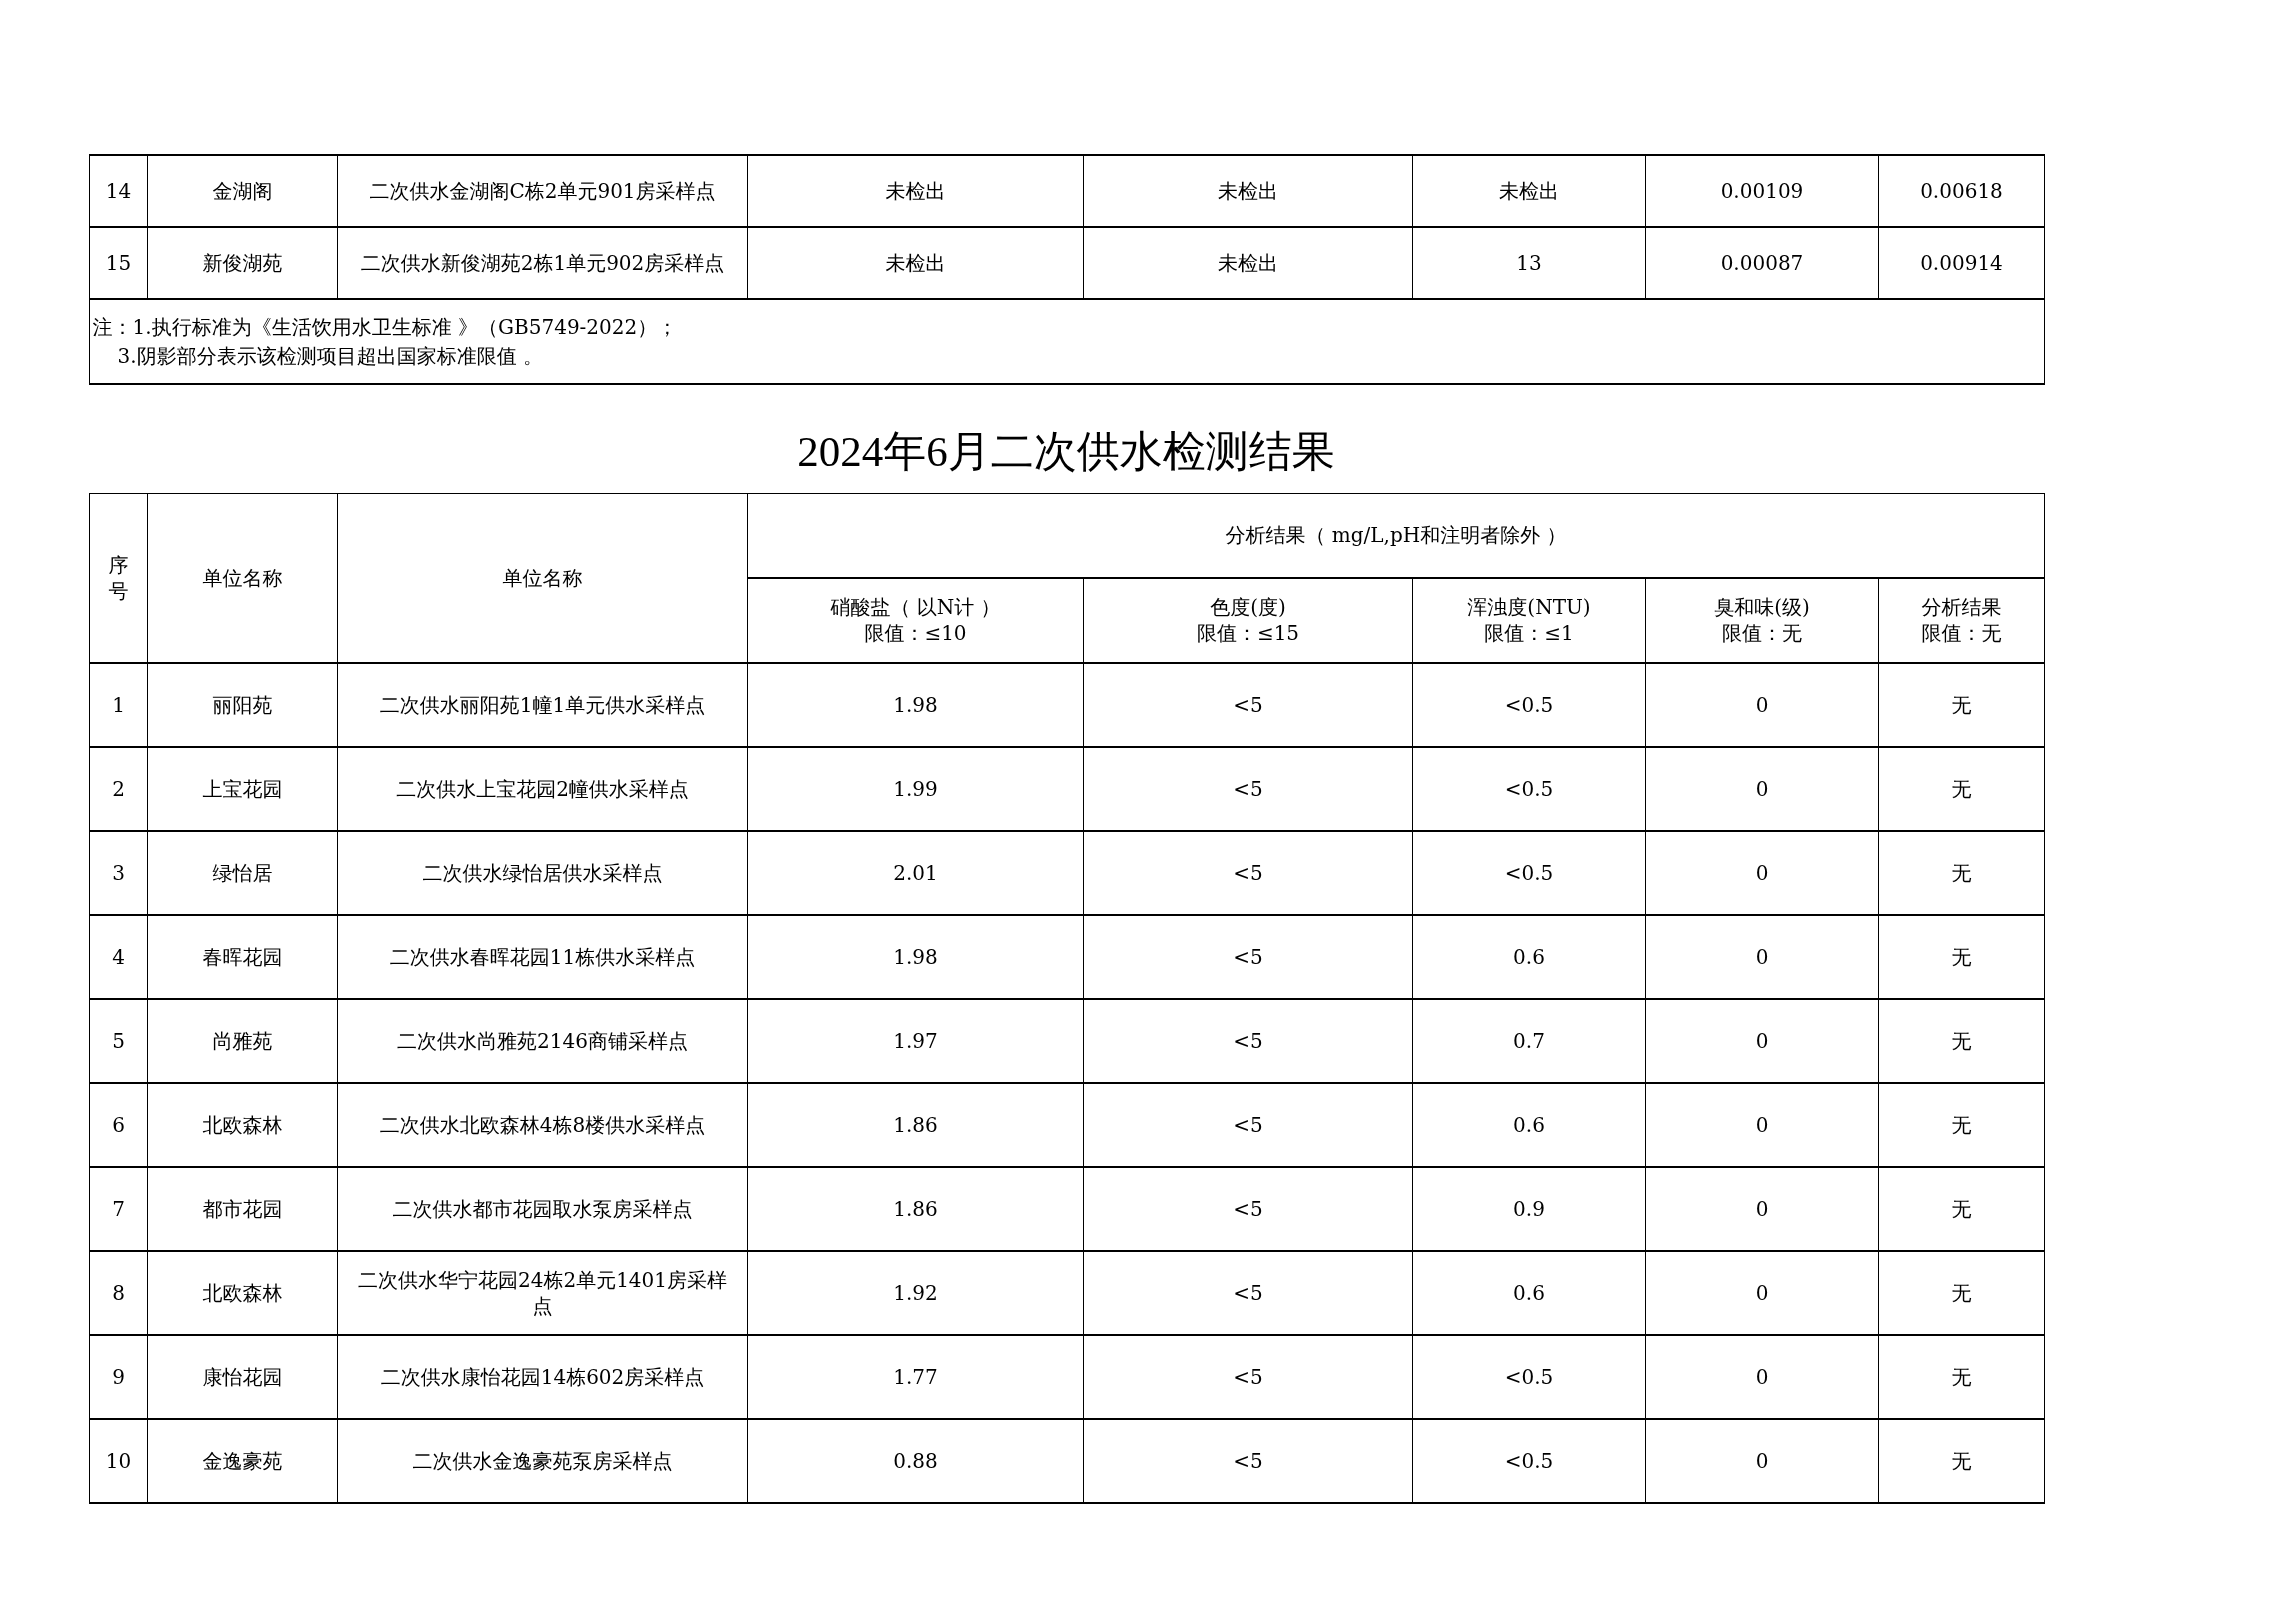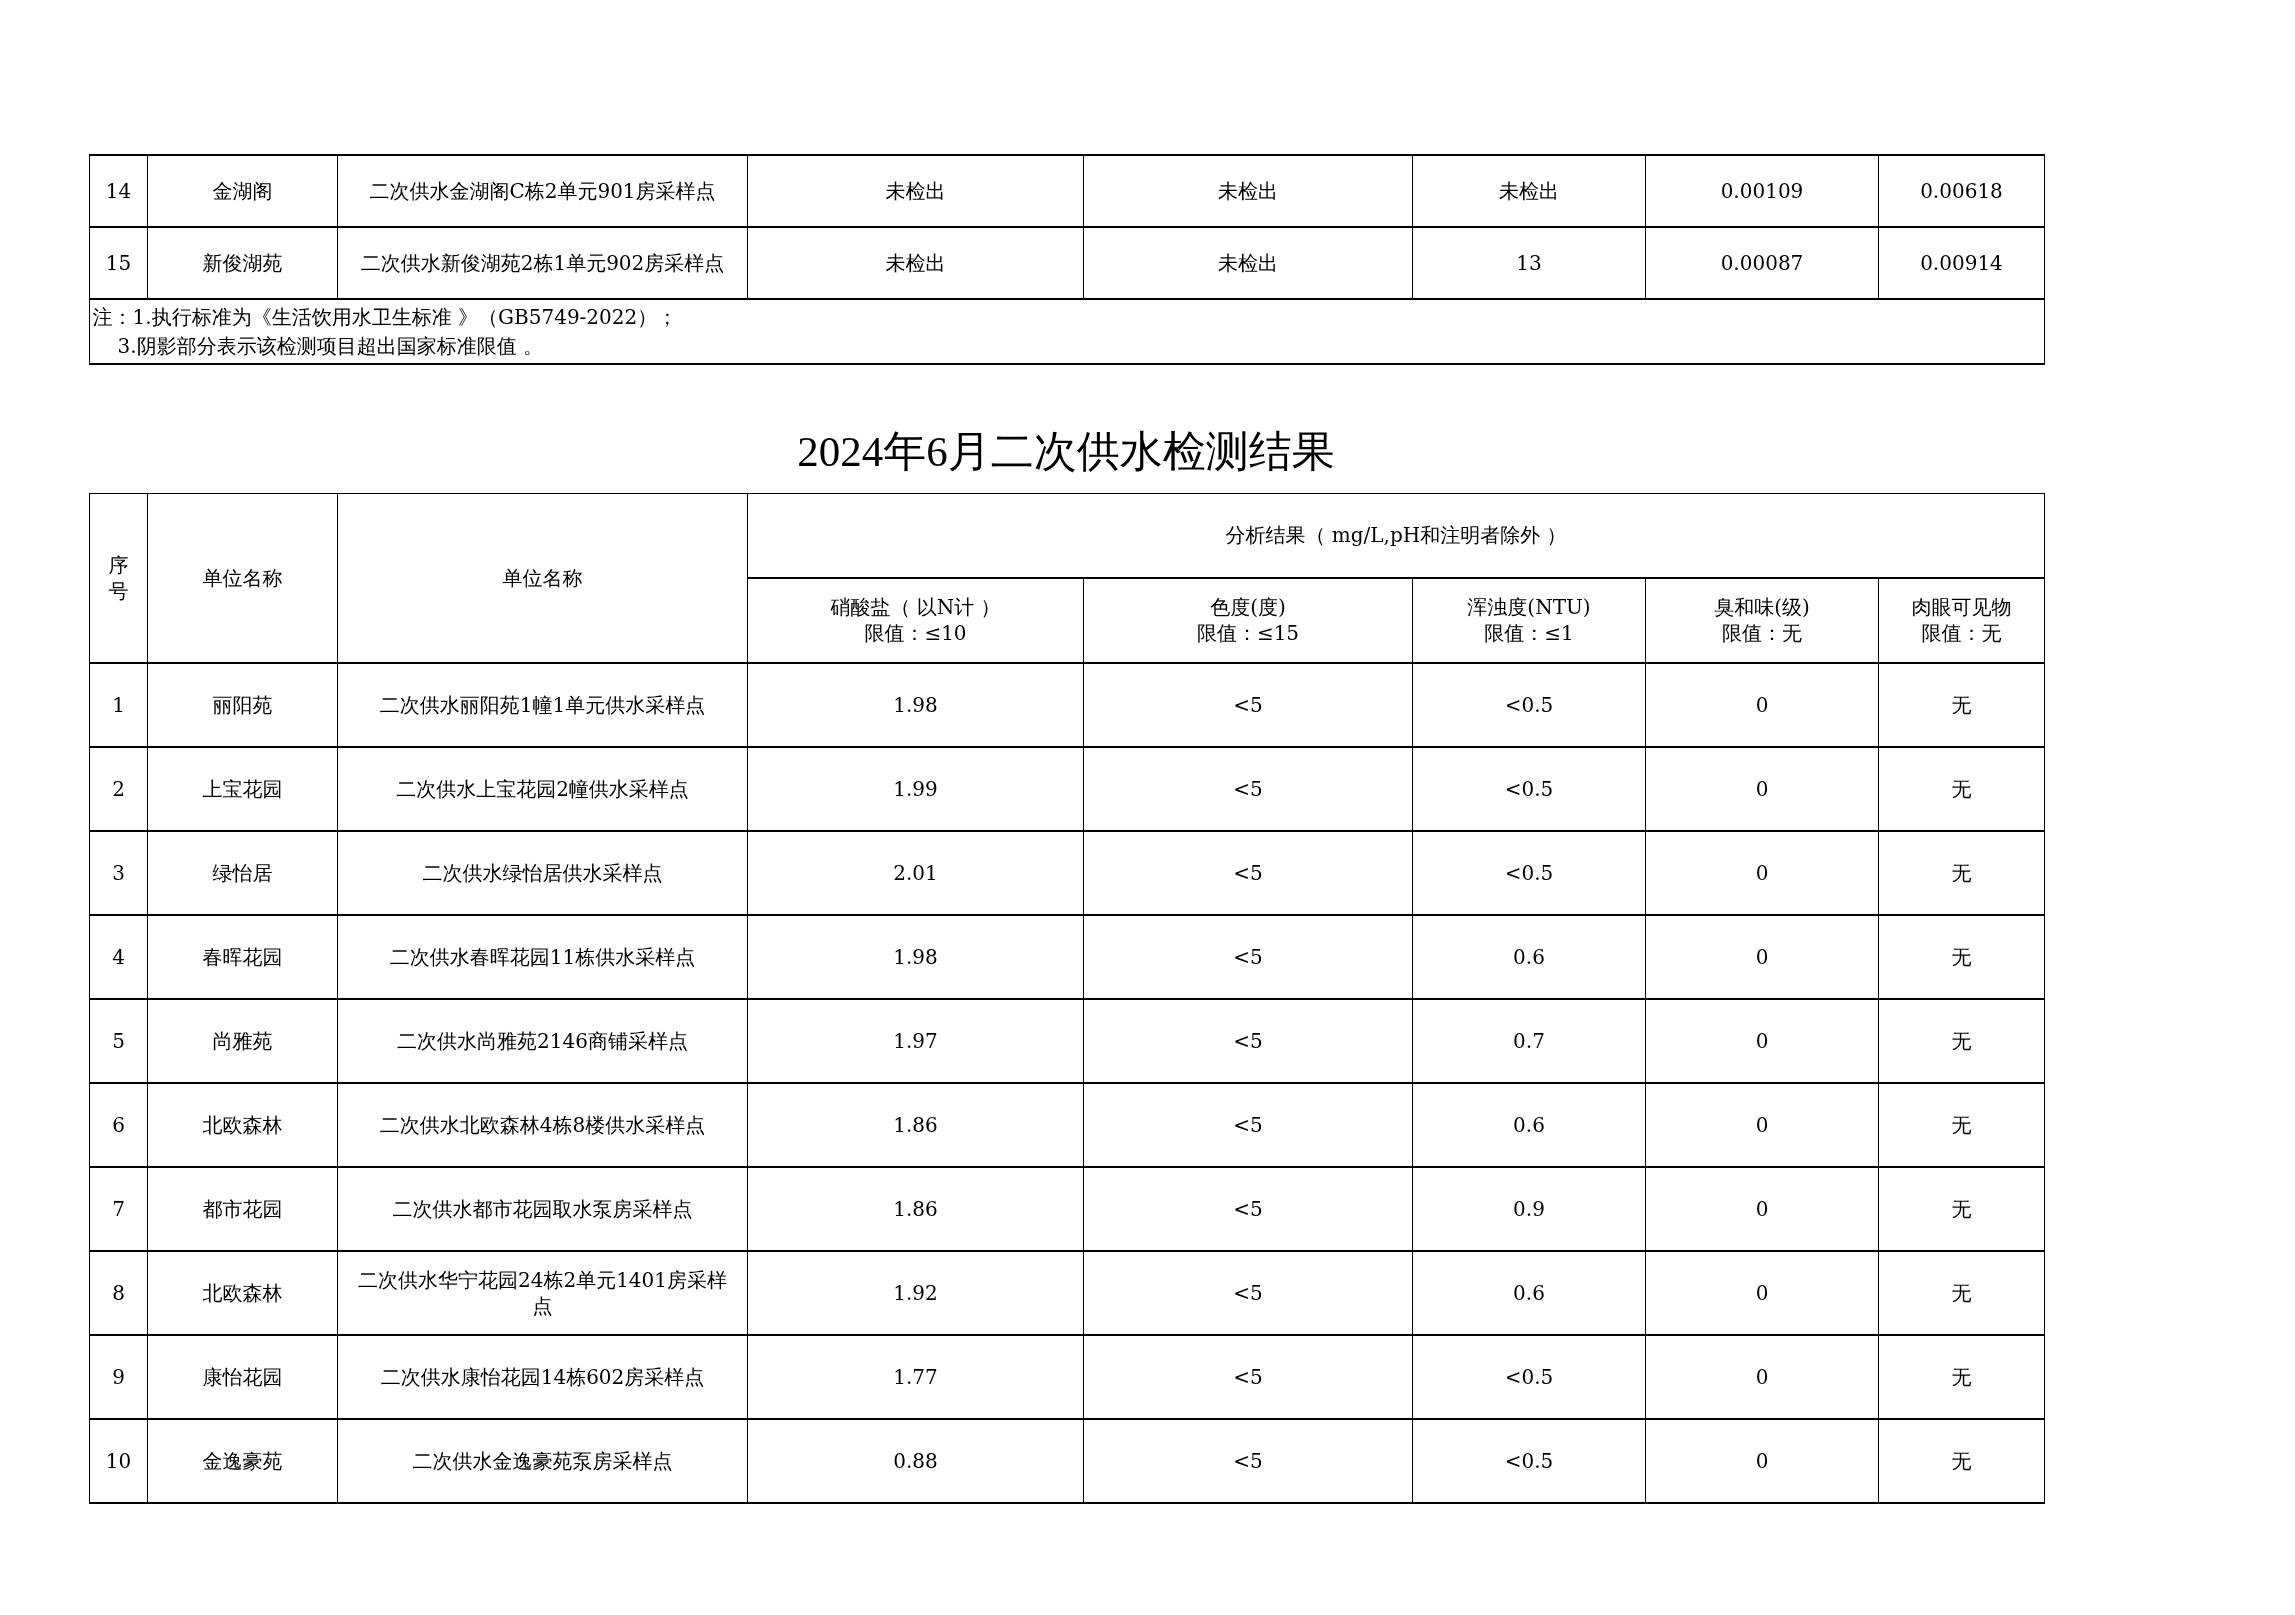--- a/index.html
+++ b/index.html
@@ -20,21 +20,21 @@
     text-align: center;
     vertical-align: middle;
     font-size: 20px;
     line-height: 1.3;
     padding: 0 2.6px;
     overflow: hidden;
   }
   table.grid tr.datarow td { border-bottom-width: 2.6px; border-top-width: 2.6px; }
   #top-table { top: 154px; }
   #top-table tr.r { height: 72px; }
-  #top-table tr.note { height: 65px; }
+  #top-table tr.note { height: 85px; }
   #top-table td.note-cell {
     text-align: left; vertical-align: middle; padding-left: 2.6px;
     font-size: 20px; line-height: 1.45;
   }
   .note-line2 { padding-left: 25px; display: block; }
   .note-line1 { display: block; }
   #title {
     position: absolute; top: 419px; left: 89px; width: 1954px;
     text-align: center; font-size: 43px; line-height: 65px;
     font-family: Liberation Serif, serif;
@@ -125,21 +125,21 @@
     </td>
     <td style="border-bottom-width:2.6px">
       <span class="hdr-line">浑浊度(NTU)</span>
       <span class="hdr-line">限值：≤1</span>
     </td>
     <td style="border-bottom-width:2.6px">
       <span class="hdr-line">臭和味(级)</span>
       <span class="hdr-line">限值：无</span>
     </td>
     <td style="border-bottom-width:2.6px">
-      <span class="hdr-line">肉眼可见物</span>
+      <span class="hdr-line">分析结果</span>
       <span class="hdr-line">限值：无</span>
     </td>
   </tr>
 
   <tr class="r datarow">
     <td>1</td>
     <td>丽阳苑</td>
     <td>二次供水丽阳苑1幢1单元供水采样点</td>
     <td>1.98</td>
     <td>&lt;5</td>

